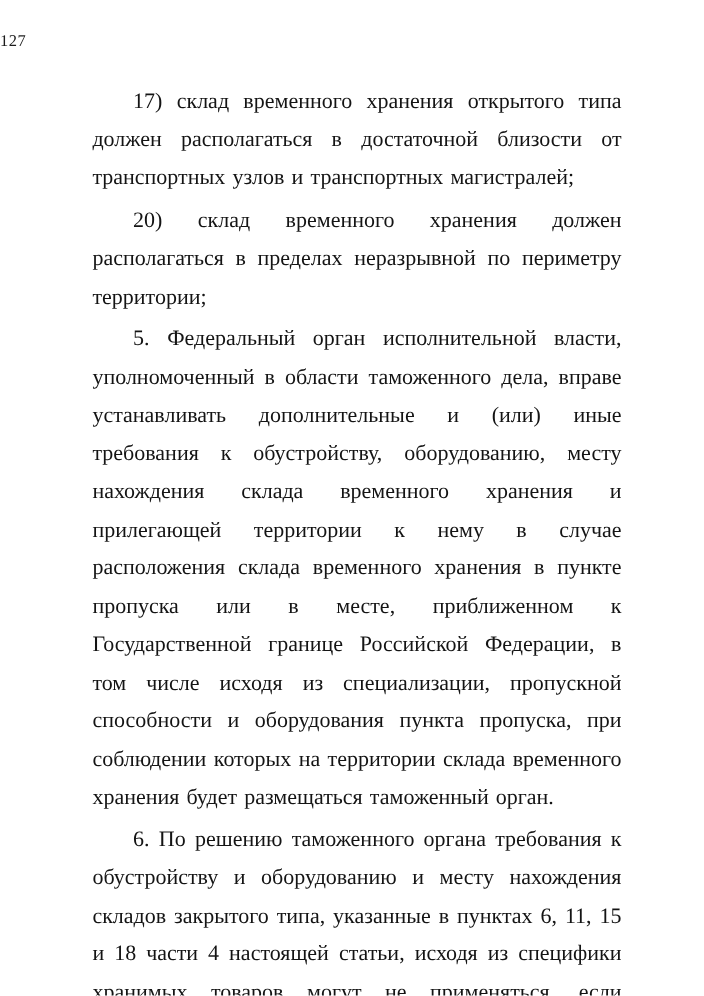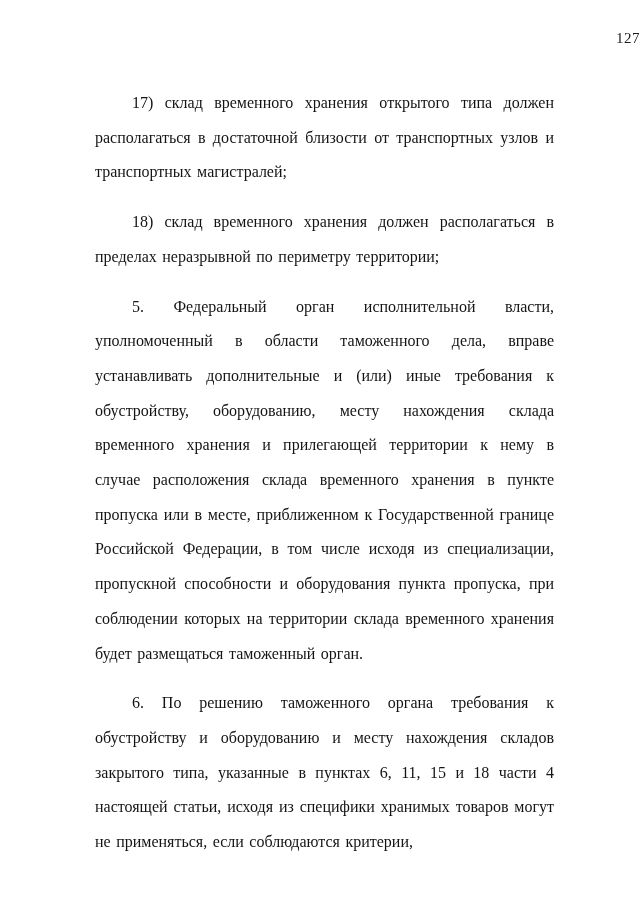--- a/index.html
+++ b/index.html
@@ -14,46 +14,46 @@
     color: #161616;
     overflow: hidden;
   }
   .page {
     width: 640px;
     height: 905px;
     background: #ffffff;
     box-sizing: border-box;
   }
   .page-number {
-    text-align: right;
+    text-align: left;
     font-size: 15px;
     padding-top: 30px;
     letter-spacing: 0.5px;
     color: #1b1b1b;
   }
   .doc-body {
     box-sizing: border-box;
     padding: 24px 71px 0 80px; 
   }
   p.para {
-    margin: 15px;
+    margin: 4px;
     padding: 0;
     text-align: justify;
     text-indent: 37px;
-    font-size: 16px;
+    font-size: 20px;
     line-height: 34.7px;
     word-spacing: 1.5px;
     color: #141414;
   }
 </style>
 </head>
 <body>
 
 <div class="page">
   <div class="page-number">127</div>
 
   <div class="doc-body">
     <p class="para">17) склад временного хранения открытого типа должен располагаться в достаточной близости от транспортных узлов и транспортных магистралей;</p>
-    <p class="para">18) склад временного хранения должен располагаться в пределах неразрывной по периметру территории;</p>
+    <p class="para">20) склад временного хранения должен располагаться в пределах неразрывной по периметру территории;</p>
     <p class="para">5. Федеральный орган исполнительной власти, уполномоченный в области таможенного дела, вправе устанавливать дополнительные и (или) иные требования к обустройству, оборудованию, месту нахождения склада временного хранения и прилегающей территории к нему в случае расположения склада временного хранения в пункте пропуска или в месте, приближенном к Государственной границе Российской Федерации, в том числе исходя из специализации, пропускной способности и оборудования пункта пропуска, при соблюдении которых на территории склада временного хранения будет размещаться таможенный орган.</p>
     <p class="para">6. По решению таможенного органа требования к обустройству и оборудованию и месту нахождения складов закрытого типа, указанные в пунктах 6, 11, 15 и 18 части 4 настоящей статьи, исходя из специфики хранимых товаров могут не применяться, если соблюдаются критерии,</p>
   </div>
 </div>
 
 </body></html>

